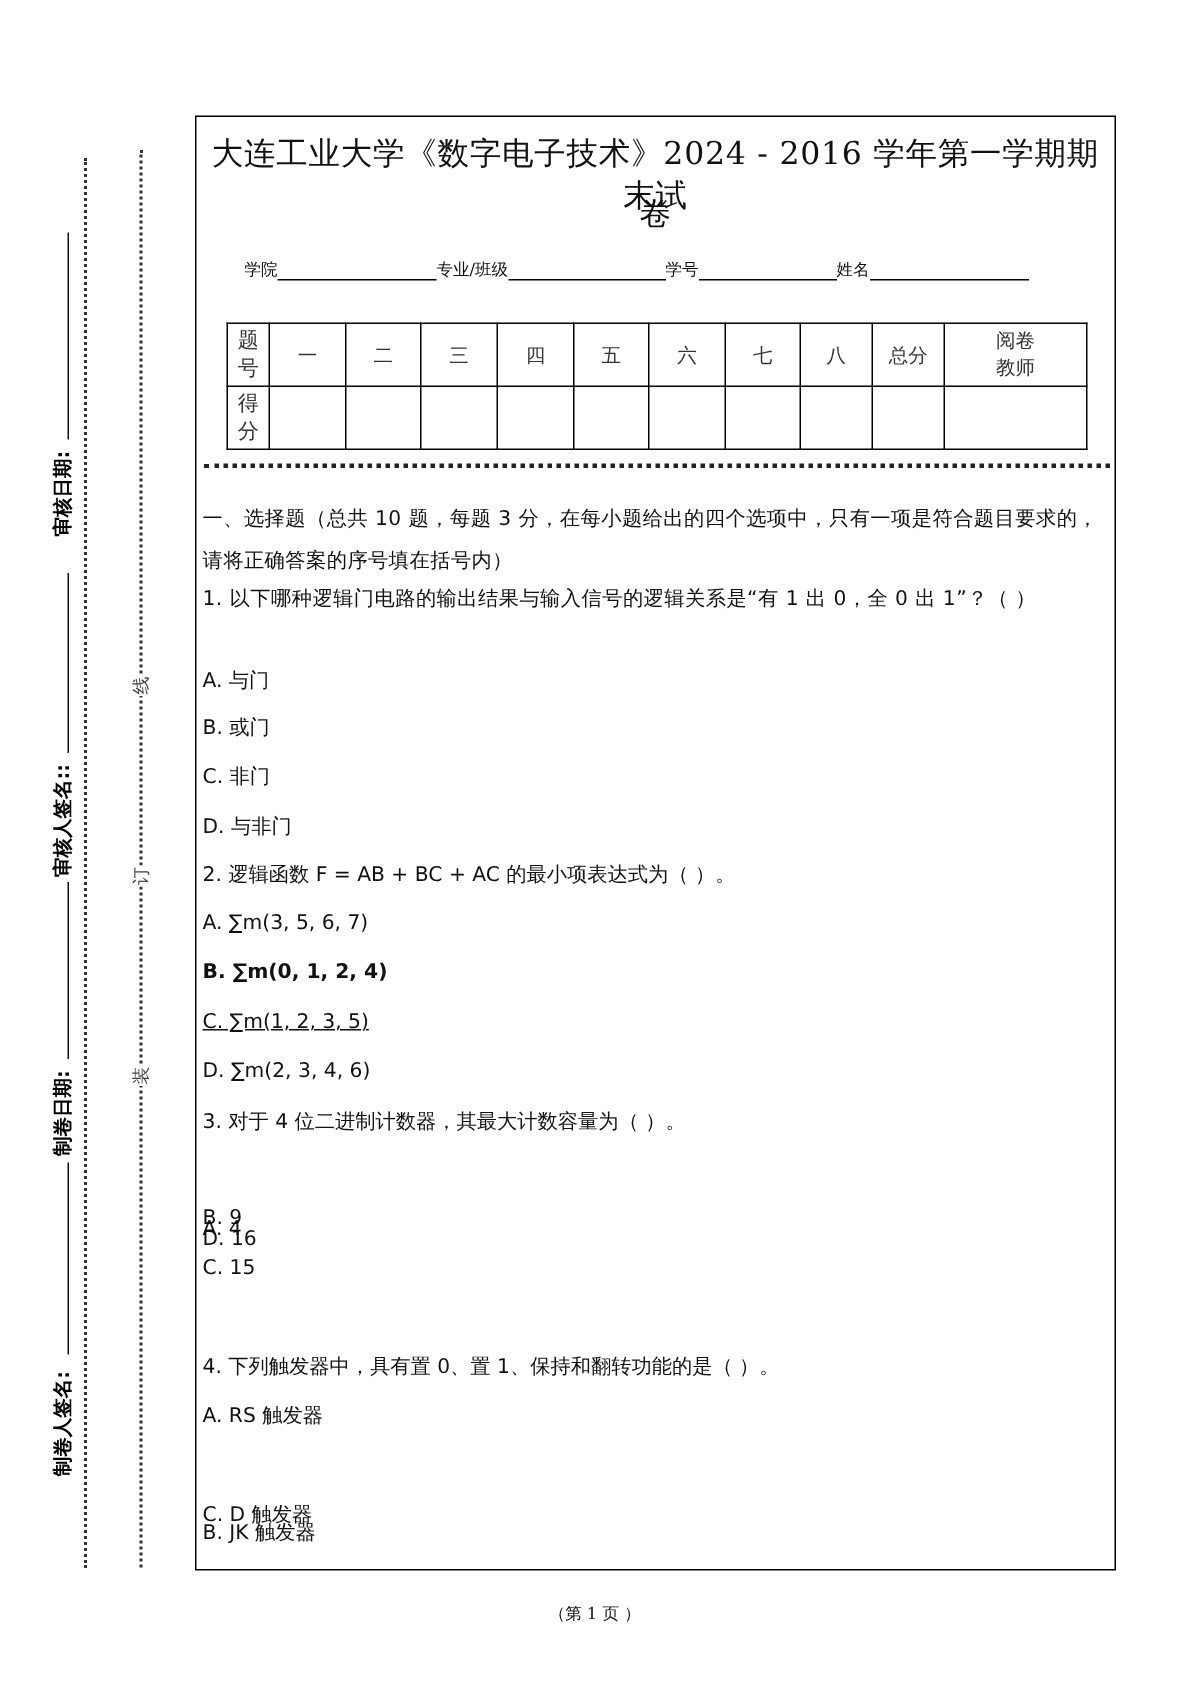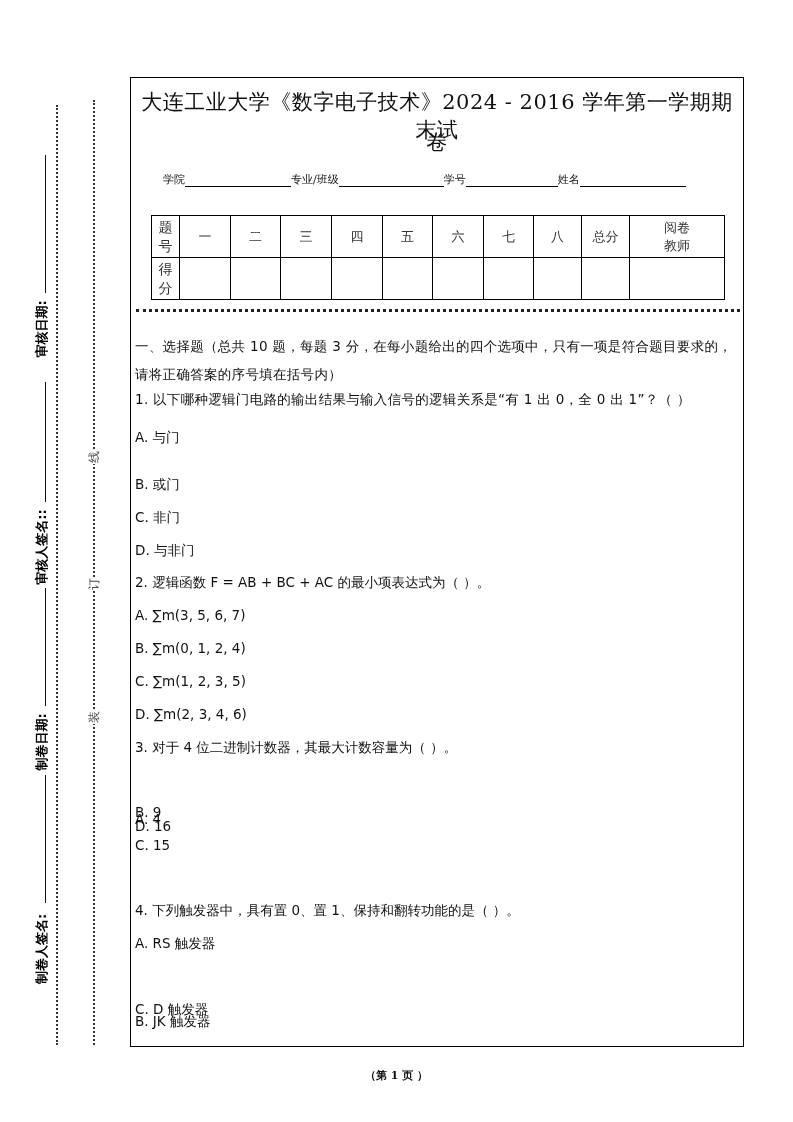--- a/index.html
+++ b/index.html
@@ -25,21 +25,21 @@
 
   table.score { position:absolute; left:151px; top:215px; border-collapse:collapse; font-size:13px; color:#333; }
   table.score td { border:1px solid #000; text-align:center; padding:0; }
   table.score td.side { font-size:14px; line-height:19px; }
 
   .sep-dots { position:absolute; left:136px; top:309px; width:604px; height:0; border-top:3px dotted #222; }
 
   .q { position:absolute; left:135px; font-family:"DejaVu Sans", sans-serif; font-size:13.5px; color:#111; white-space:nowrap; }
   .q.wrap { white-space:normal; width:604px; line-height:28px; letter-spacing:0.3px; }
 
-  .footer { position:absolute; top:1068px; left:0; width:793px; text-align:center; font-size:11px; font-weight:bold; font-family:"DejaVu Serif", serif; }
+  .footer { position:absolute; top:1068px; left:0; width:793px; text-align:center; font-size:11px; font-weight:normal; font-family:"DejaVu Serif", serif; }
 </style>
 </head>
 <body>
 
 <div>
   <div class="vdots" style="left:56px; top:105px; height:940px;"></div>
   <div class="vdots" style="left:93px; top:100px; height:945px;"></div>
 
   <div class="vline" style="left:45px; top:155px; height:138px;"></div>
   <div class="vline" style="left:45px; top:382px; height:120px;"></div>
@@ -110,29 +110,29 @@
     <td></td>
   </tr>
 </tbody>
   </table>
 
 <div class="sep-dots"></div>
 
 <div class="q wrap" style="top:332px;">一、选择题（总共 10 题，每题 3 分，在每小题给出的四个选项中，只有一项是符合题目要求的，请将正确答案的序号填在括号内）</div>
 
 <div class="q wrap" style="top:385px;">1. 以下哪种逻辑门电路的输出结果与输入信号的逻辑关系是“有 1 出 0，全 0 出 1”？（  ）</div>
-<div class="q" style="top:429px;">A. 与门</div>
+<div class="q" style="top:445px;">A. 与门</div>
 <div class="q" style="top:476px;">B. 或门</div>
 <div class="q" style="top:509px;">C. 非门</div>
 <div class="q" style="top:542px;">D. 与非门</div>
 
 <div class="q" style="top:574px;">2. 逻辑函数 F = AB + BC + AC 的最小项表达式为（  ）。</div>
 <div class="q" style="top:607px;">A. ∑m(3, 5, 6, 7)</div>
-<div class="q" style="top:640px;">B. ∑m(0, 1, 2, 4)</div>
-<div class="q" style="top:673px;">C. ∑m(1, 2, 3, 5)</div>
+<div class="q" style="top:640px;font-weight:bold;">B. ∑m(0, 1, 2, 4)</div>
+<div class="q" style="top:673px;text-decoration:underline;">C. ∑m(1, 2, 3, 5)</div>
 <div class="q" style="top:706px;">D. ∑m(2, 3, 4, 6)</div>
 
 <div class="q" style="top:739px;">3. 对于 4 位二进制计数器，其最大计数容量为（  ）。</div>
 <div class="q" style="top:811px;">A. 4</div>
 <div class="q" style="top:804px;">B. 9</div>
 <div class="q" style="top:837px;">C. 15</div>
 <div class="q" style="top:818px;">D. 16</div>
 
 <div class="q" style="top:902px;">4. 下列触发器中，具有置 0、置 1、保持和翻转功能的是（  ）。</div>
 <div class="q" style="top:935px;">A. RS 触发器</div>

